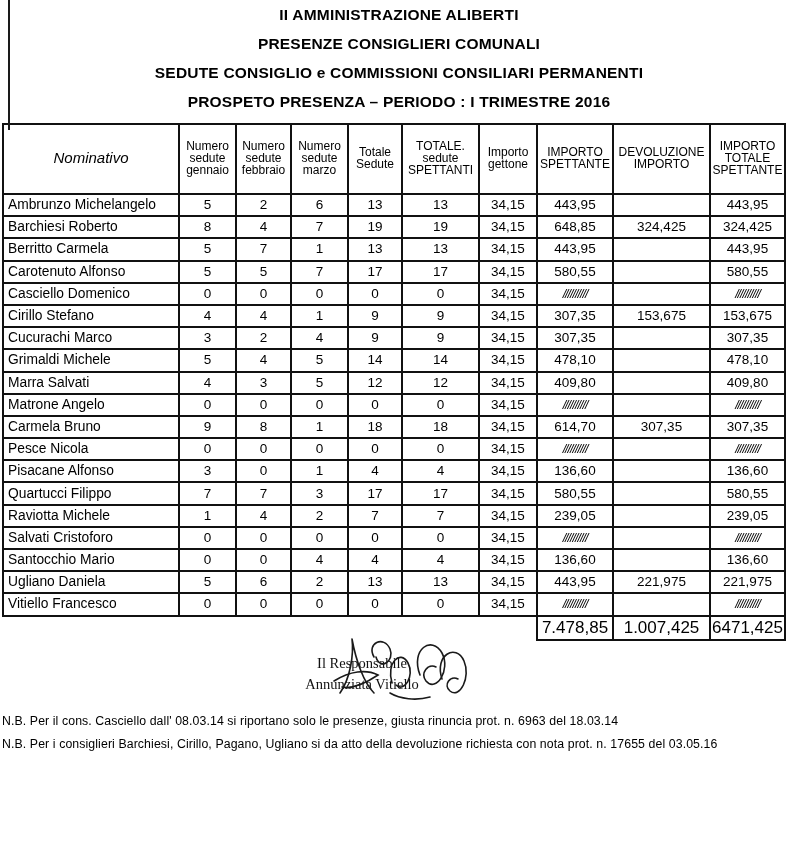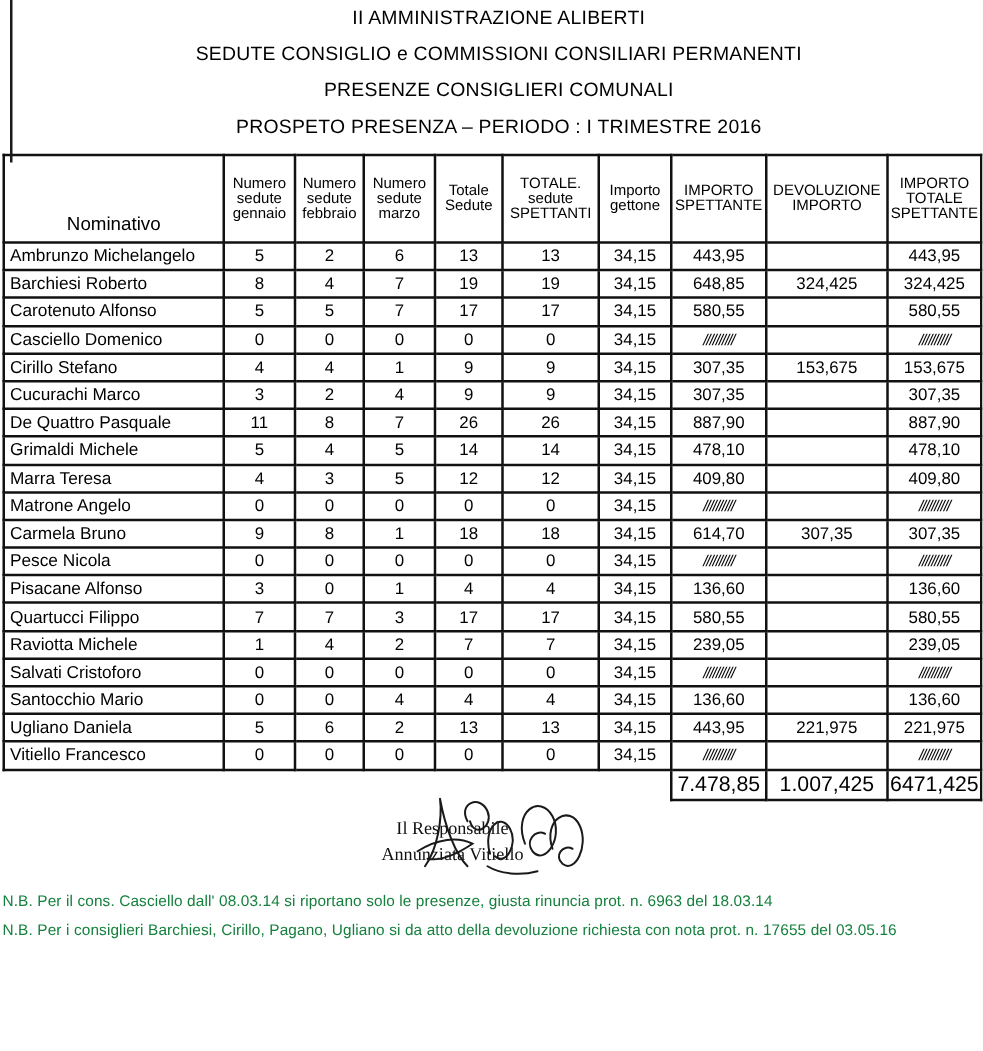--- a/index.html
+++ b/index.html
@@ -4,54 +4,54 @@
 <style>
   html,body { margin:0; padding:0; background:#ffffff; }
   body {
     width:786px; height:841px; position:relative; overflow:hidden;
     font-family:"Liberation Sans", sans-serif; color:#000;
     -webkit-font-smoothing:antialiased;
   }
   .scan-left-line { position:absolute; left:8px; top:0; width:2px; height:130px; background:#1a1a1a; }
 
   .titles { padding-top:7px; text-align:center; }
-  .title-line { font-weight:normal; font-size:15.5px; letter-spacing:0.2px; margin:0 0 13px 12px; line-height:16px; }
+  .title-line { font-weight:bold; font-size:15.5px; letter-spacing:0.2px; margin:0 0 13px 12px; line-height:16px; }
 
   table.presence { border-collapse:collapse; table-layout:fixed; width:782px; margin-left:2px; }
   table.presence th, table.presence td { border:2px solid #111; padding:0; overflow:hidden; }
 
   thead th { height:68px; vertical-align:top; font-weight:normal; }
   .th-inner { display:flex; flex-direction:column; justify-content:center; height:56px; padding:5px 1px 6px 1px; font-size:12px; line-height:12px; text-align:center; }
-  .th-inner.single { justify-content:flex-end; }
+  .th-inner.single { justify-content:center;font-style:italic; }
   th.col-name .th-inner { font-size:15px; }
 
   tbody td { height:20.2px; font-size:13.5px; text-align:center; line-height:14px; white-space:nowrap; }
   tbody td.c-name { text-align:left; padding-left:4px; font-size:13.8px; }
   td.slash { font-style:italic; letter-spacing:-1px; font-size:12.5px; }
 
   tfoot td { height:22px; font-size:17px; text-align:center; white-space:nowrap; }
   tfoot td.t-empty { border:none; }
 
   .signature-area { position:relative; height:70px; }
   .sig-text { position:absolute; left:262px; top:12px; width:200px; text-align:center;
               font-family:"Liberation Serif", serif; font-size:14.5px; line-height:21px; color:#111; }
   .sig-svg { position:absolute; left:330px; top:-6px; }
 
   .notes { margin:4px 0 0 2px; }
-  .note-line { font-size:12.3px; line-height:13px; margin-bottom:10px; color:#15803d; letter-spacing:0.1px; }
+  .note-line { font-size:12.3px; line-height:13px; margin-bottom:10px; color:#000000; letter-spacing:0.1px; }
 </style>
 </head>
 <body>
 
 <div class="scan-left-line"></div>
 
 <div class="titles">
   <div class="title-line">II AMMINISTRAZIONE ALIBERTI</div>
+  <div class="title-line">PRESENZE CONSIGLIERI COMUNALI</div>
   <div class="title-line">SEDUTE CONSIGLIO e COMMISSIONI CONSILIARI PERMANENTI</div>
-  <div class="title-line">PRESENZE CONSIGLIERI COMUNALI</div>
   <div class="title-line">PROSPETO PRESENZA – PERIODO : I TRIMESTRE 2016</div>
 </div>
 
 <table class="presence">
   <colgroup>
     <col style="width:176px">
       <col style="width:57px">
       <col style="width:55px">
       <col style="width:57px">
     <col style="width:54px">
@@ -148,20 +148,32 @@
         <td>4</td>
         <td>7</td>
         <td>19</td>
         <td>19</td>
         <td>34,15</td>
         <td>648,85</td>
         <td>324,425</td>
         <td>324,425</td>
       </tr>
       <tr>
+        <td class="c-name">Berritto Carmela</td>
+        <td>5</td>
+        <td>7</td>
+        <td>1</td>
+        <td>13</td>
+        <td>13</td>
+        <td>34,15</td>
+        <td>443,95</td>
+        <td></td>
+        <td>443,95</td>
+      </tr>
+      <tr>
         <td class="c-name">Carotenuto Alfonso</td>
         <td>5</td>
         <td>5</td>
         <td>7</td>
         <td>17</td>
         <td>17</td>
         <td>34,15</td>
         <td>580,55</td>
         <td></td>
         <td>580,55</td>
@@ -196,45 +208,33 @@
         <td>2</td>
         <td>4</td>
         <td>9</td>
         <td>9</td>
         <td>34,15</td>
         <td>307,35</td>
         <td></td>
         <td>307,35</td>
       </tr>
       <tr>
-        <td class="c-name">De Quattro Pasquale</td>
-        <td>11</td>
-        <td>8</td>
-        <td>7</td>
-        <td>26</td>
-        <td>26</td>
-        <td>34,15</td>
-        <td>887,90</td>
-        <td></td>
-        <td>887,90</td>
-      </tr>
-      <tr>
         <td class="c-name">Grimaldi Michele</td>
         <td>5</td>
         <td>4</td>
         <td>5</td>
         <td>14</td>
         <td>14</td>
         <td>34,15</td>
         <td>478,10</td>
         <td></td>
         <td>478,10</td>
       </tr>
       <tr>
-        <td class="c-name">Marra Teresa</td>
+        <td class="c-name">Marra Salvati</td>
         <td>4</td>
         <td>3</td>
         <td>5</td>
         <td>12</td>
         <td>12</td>
         <td>34,15</td>
         <td>409,80</td>
         <td></td>
         <td>409,80</td>
       </tr>

